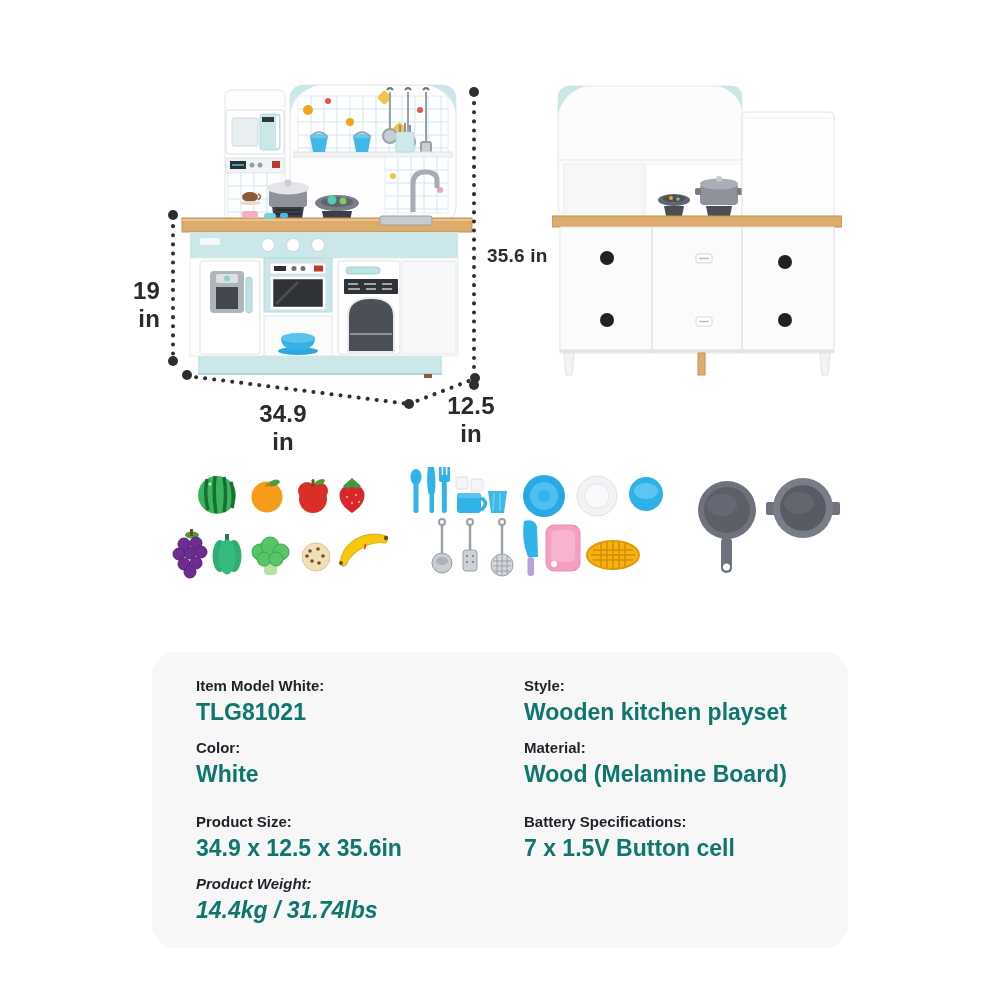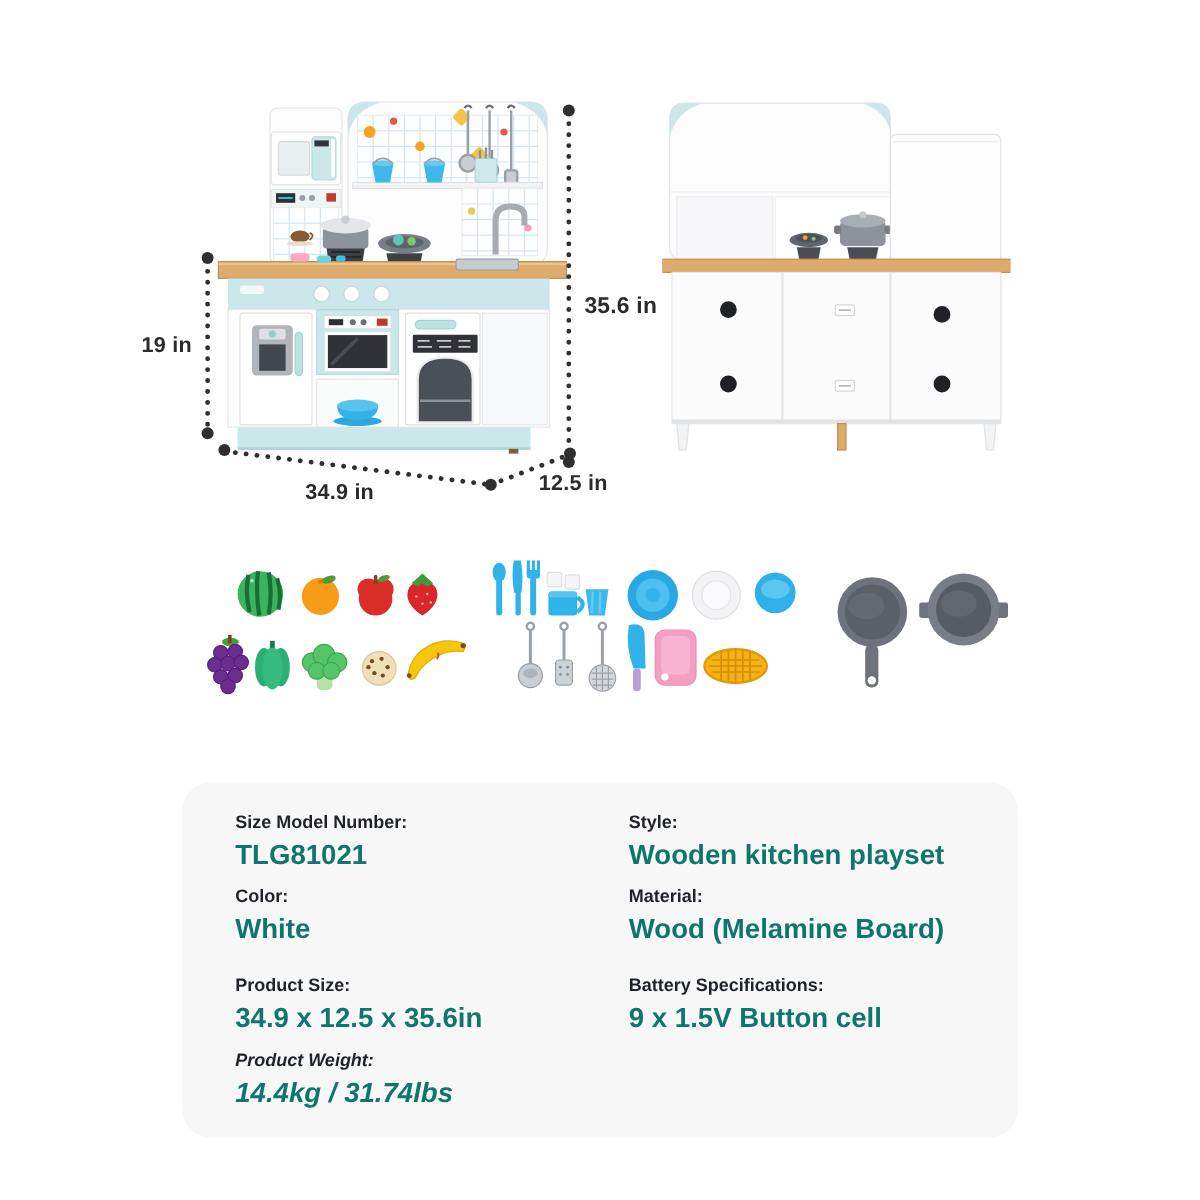--- a/index.html
+++ b/index.html
@@ -2,21 +2,21 @@
 <html><head>
 <meta charset="utf-8">
 <style>
   html,body{margin:0;padding:0;background:#ffffff;}
   #stage{
     position:relative;width:1000px;height:1000px;background:#ffffff;overflow:hidden;
     font-family:"Liberation Sans", sans-serif;
   }
   .abs{position:absolute;}
   .dim-label{
-    position:absolute;font-weight:700;color:#2b2b2b;font-size:18px;letter-spacing:0.2px;
+    position:absolute;font-weight:700;color:#2b2b2b;font-size:24px;letter-spacing:0.2px;
   }
   #spec-panel{
     position:absolute;left:152px;top:652px;width:696px;height:296px;
     background:#f7f7f8;border-radius:24px;
   }
   .spec-col{position:absolute;top:0;height:100%;}
   #spec-col-left{left:44px;width:300px;}
   #spec-col-right{left:372px;width:310px;}
   .spec-row{position:absolute;left:0;width:100%;}
   .spec-label{font-size:15px;font-weight:700;color:#1f2329;line-height:19px;}
@@ -258,21 +258,21 @@
         <circle cx="173" cy="361" r="5"></circle>
       <circle cx="187" cy="375" r="5"></circle>
         <circle cx="409" cy="404" r="5"></circle>
       <circle cx="475" cy="378" r="5"></circle>
     </g>
   </svg>
 
   <div class="dim-label" style="left:112px;top:277px;width:48px;text-align:right;">19 in</div>
   <div class="dim-label" style="left:487px;top:217px;font-size:19px;margin-top:28px;">35.6 in</div>
   <div class="dim-label" style="left:250px;top:400px;width:66px;text-align:center;">34.9 in</div>
-  <div class="dim-label" style="left:449px;top:392px;width:64px;text-align:left;">12.5 in</div>
+  <div class="dim-label" style="left:439px;top:392px;width:64px;text-align:center;">12.5 in</div>
 
   <svg class="abs" style="left:160px;top:455px;" width="700" height="150" viewBox="0 0 700 150">
 
     <g>
       <circle cx="57" cy="40" r="19" fill="#3cb45c"></circle>
       <path d="M47,24 q-3,16 1,31 M55,21 q-2,18 1,37 M64,22 q3,17 0,35 M71,27 q4,13 1,26" stroke="#186f35" stroke-width="3.5" fill="none"></path>
       <circle cx="50" cy="29" r="1.5" fill="#bfeccb"></circle>
     </g>
 
     <g>
@@ -449,21 +449,21 @@
       <rect x="670" y="47" width="10" height="13" rx="2" fill="#6e727c"></rect>
       <circle cx="643" cy="53" r="30" fill="#787d87"></circle>
       <circle cx="643" cy="53" r="23" fill="#565b64"></circle>
       <ellipse cx="639" cy="48" rx="15" ry="11" fill="#61666f"></ellipse>
     </g>
   </svg>
 
   <div id="spec-panel">
     <div id="spec-col-left" class="spec-col">
       <div class="spec-row r1">
-        <div class="spec-label">Size Model Number:</div>
+        <div class="spec-label">Item Model White:</div>
         <div class="spec-value">TLG81021</div>
       </div>
       <div class="spec-row r2">
         <div class="spec-label">Color:</div>
         <div class="spec-value">White</div>
       </div>
       <div class="spec-row r3">
         <div class="spec-label">Product Size:</div>
         <div class="spec-value">34.9 x 12.5 x 35.6in</div>
       </div>
@@ -476,18 +476,18 @@
       <div class="spec-row r2">
         <div class="spec-label">Material:</div>
         <div class="spec-value">Wood (Melamine Board)</div>
       </div>
       <div class="spec-row r1">
         <div class="spec-label">Style:</div>
         <div class="spec-value">Wooden kitchen playset</div>
       </div>
       <div class="spec-row r3">
         <div class="spec-label">Battery Specifications:</div>
-        <div class="spec-value">9 x 1.5V Button cell</div>
+        <div class="spec-value">7 x 1.5V Button cell</div>
       </div>
     </div>
   </div>
 
 </div>
 
 </body></html>

